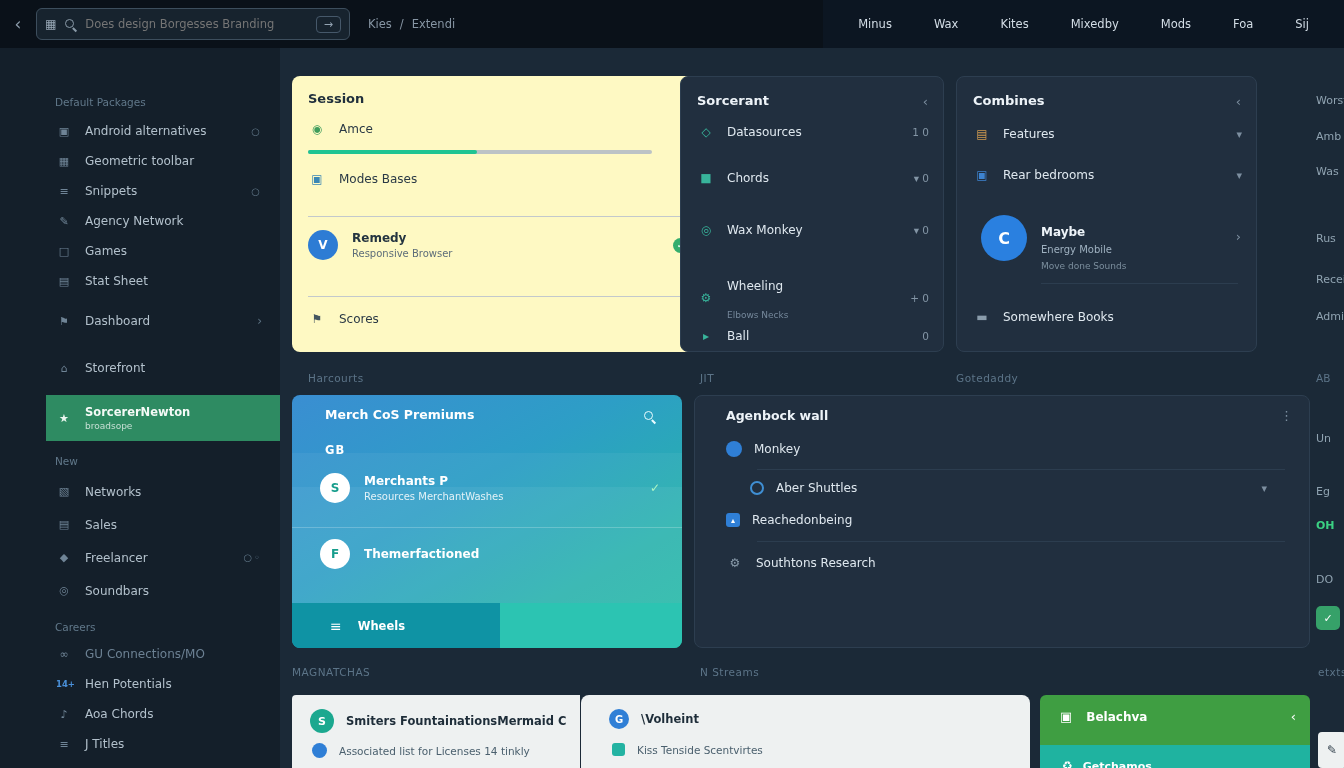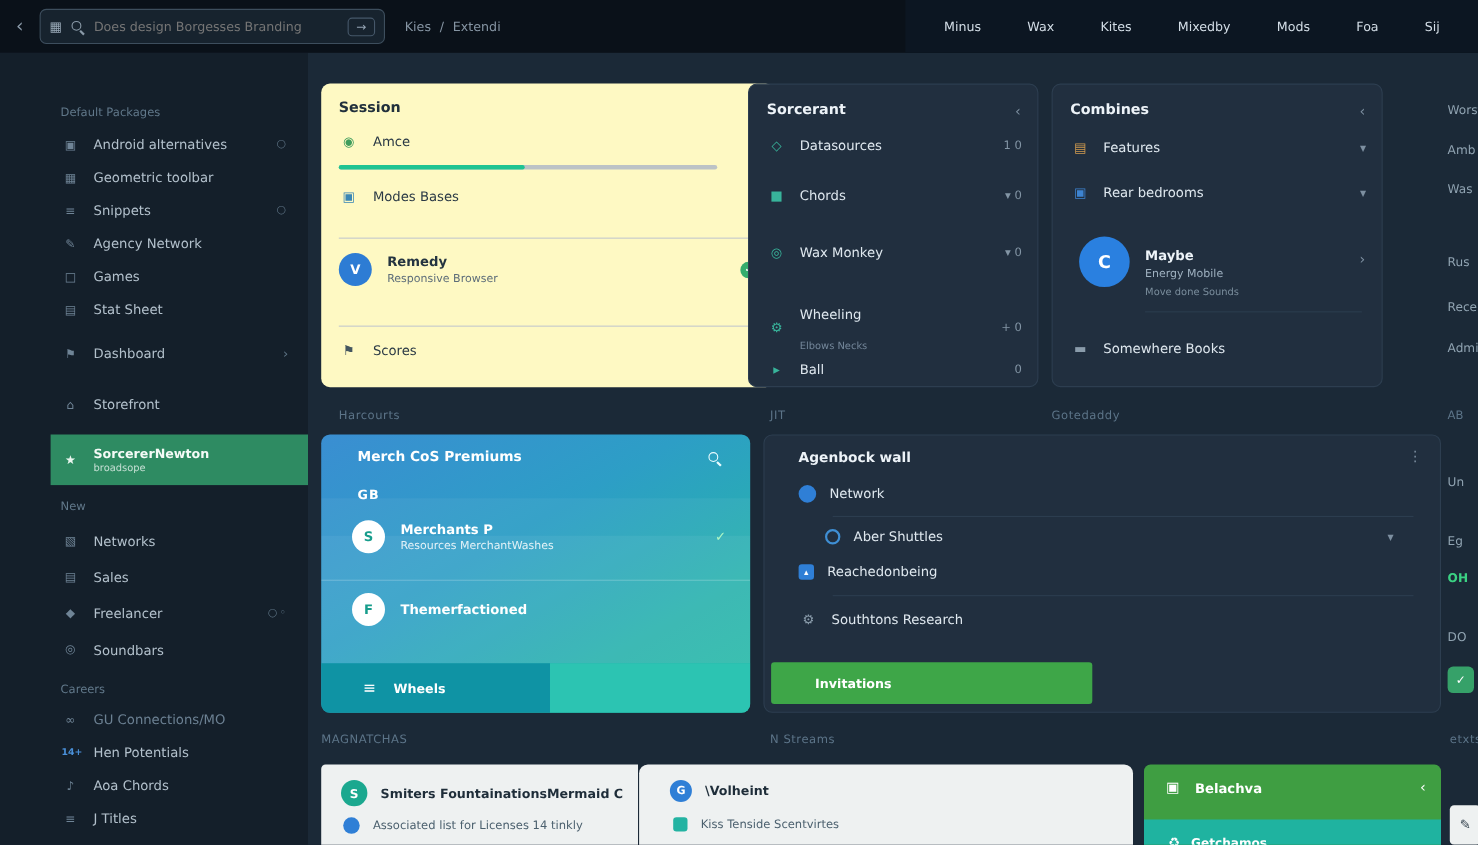--- a/index.html
+++ b/index.html
@@ -390,38 +390,37 @@
         </div>
         <div class="fR"></div>
       </div>
     </section>
 
     <section class="card dark-card cardE">
       <div class="c-title" style="left:31px;top:12px;font-size:12.5px;">Agenbock wall</div>
       <span class="c-collapse" style="right:16px;top:12px;">⋮</span>
       <div class="dRow" style="top:45px;">
         <span class="icDot"></span>
-        <span class="lbl">Network</span>
+        <span class="lbl">Monkey</span>
       </div>
       <div class="ddiv" style="left:62px;right:24px;top:73px;"></div>
       <div class="dRow" style="top:85px;margin-left:24px;">
         <span class="icRing"></span>
         <span class="lbl">Aber Shuttles</span>
         <span class="rchev" style="margin-right:24px;">▾</span>
       </div>
       <div class="dRow" style="top:117px;">
         <span class="icSq">▴</span>
         <span class="lbl">Reachedonbeing</span>
       </div>
       <div class="ddiv" style="left:62px;right:24px;top:145px;"></div>
       <div class="dRow" style="top:160px;">
         <span class="ic gray">⚙</span>
         <span class="lbl">Southtons Research</span>
       </div>
-      <div class="btnG">Invitations</div>
     </section>
 
     <div class="seclabel" style="left:12px;top:618px;">MAGNATCHAS</div>
     <div class="seclabel" style="left:420px;top:618px;">N Streams</div>
     <div class="seclabel" style="left:1038px;top:618px;">etxts</div>
 
     <section class="card cardF">
       <div class="bRow1">
         <span class="bAvT">S</span>
         <span class="bT">Smiters FountainationsMermaid C</span>

